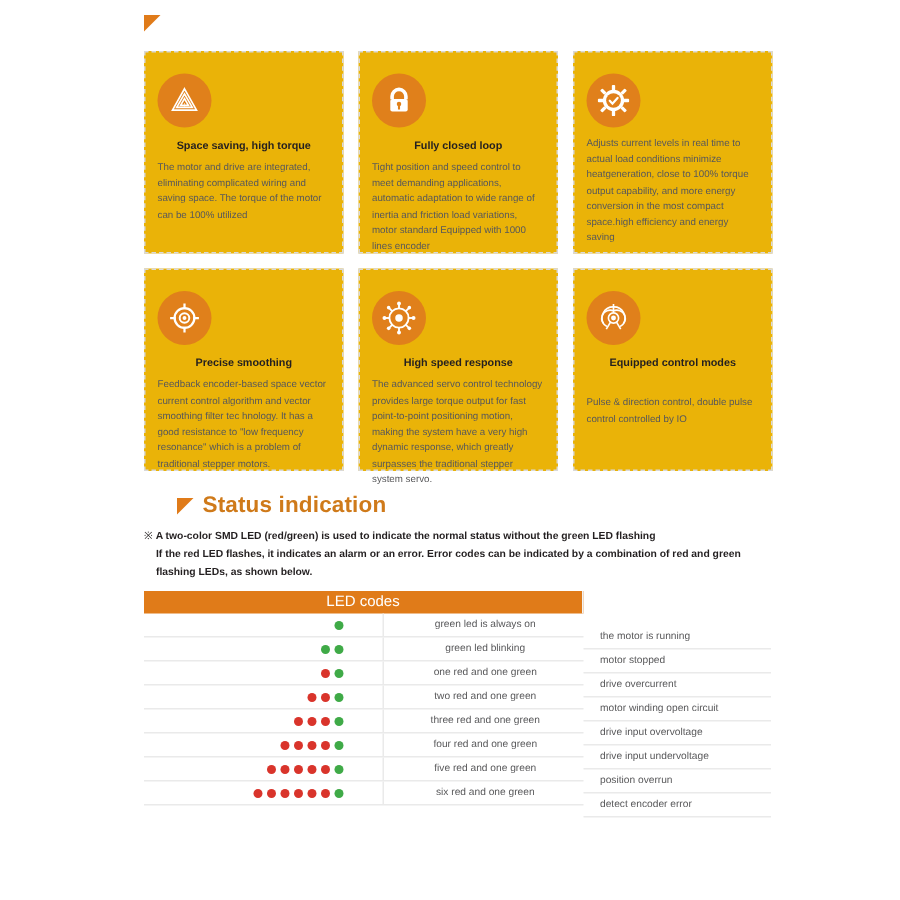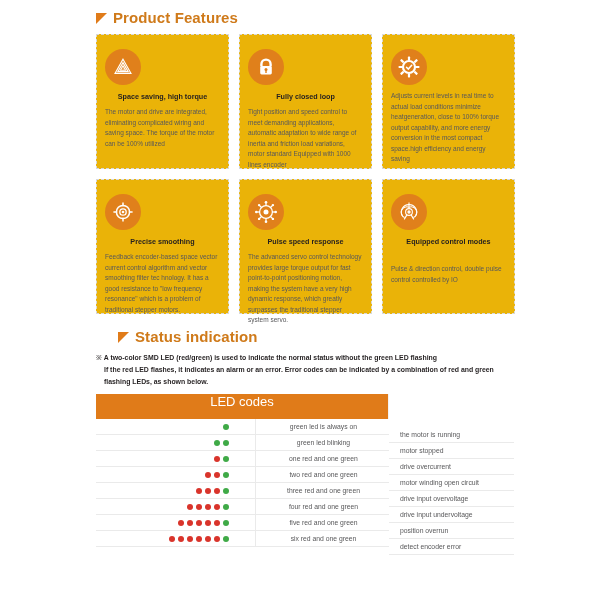--- a/index.html
+++ b/index.html
@@ -88,24 +88,24 @@
   
   .led-table {
     position: absolute;
     left: 96px; top: 394px;
     width: 418px;
   }
   .lt-headrow { display: flex; }
   .lt-head {
     background: #e07b19;
     color: #ffffff;
-    font-size: 13px;
+    font-size: 10px;
     text-align: center;
     padding: 4px 0 4px 0;
-    height: 25px;
+    height: 15px;
     line-height: 7px;
   }
   .lt-head.a { width: 293px; border-right: 1px solid #f3f3f3; }
   .lt-head.b { width: 125px; }
 
   .lt-body { display: flex; }
   .lt-left { width: 293px; }
   .lt-right { width: 125px; position: relative; }
 
   .lt-row {
@@ -146,21 +146,20 @@
     align-items: center;
     padding-left: 11px;
     white-space: nowrap;
   }
 </style>
 </head>
 <body>
 
 <div class="section-head" style="left:96px; top:9px;">
   <span class="sh-flag"></span>
-  <span class="sh-title">Product Features</span>
 </div>
 
 <div class="cards">
 
   <div class="card-row">
 
     <div class="card">
       <div class="card-icon">
         <svg width="22" height="22" viewBox="0 0 22 22">
           <g fill="none" stroke="#ffffff" stroke-width="1.1">
@@ -251,21 +250,21 @@
               <circle cx="12" cy="21.7" r="1.3"></circle>
             <circle cx="2.3" cy="12" r="1.3"></circle>
               <circle cx="21.7" cy="12" r="1.3"></circle>
             <circle cx="5.1" cy="5.1" r="1.2"></circle>
               <circle cx="18.9" cy="18.9" r="1.2"></circle>
             <circle cx="5.1" cy="18.9" r="1.2"></circle>
               <circle cx="18.9" cy="5.1" r="1.2"></circle>
           </g>
         </svg>
       </div>
-      <div class="card-title">Pulse speed response</div>
+      <div class="card-title">High speed response</div>
       <div class="card-body">The advanced servo control technology provides large torque output for fast point-to-point positioning motion, making the system have a very high dynamic response, which greatly surpasses the traditional stepper system servo.</div>
     </div>
 
     <div class="card">
       <div class="card-icon">
         <svg width="22" height="22" viewBox="0 0 22 22">
           <g stroke="#ffffff" stroke-width="1.1" fill="none">
             <circle cx="11" cy="11" r="3.4"></circle>
             <circle cx="11" cy="11" r="1.1" fill="#ffffff"></circle>
             <path d="M4.4 14.8A7.4 7.4 0 0 1 11 3.6a7.4 7.4 0 0 1 6.6 11.2"></path>

